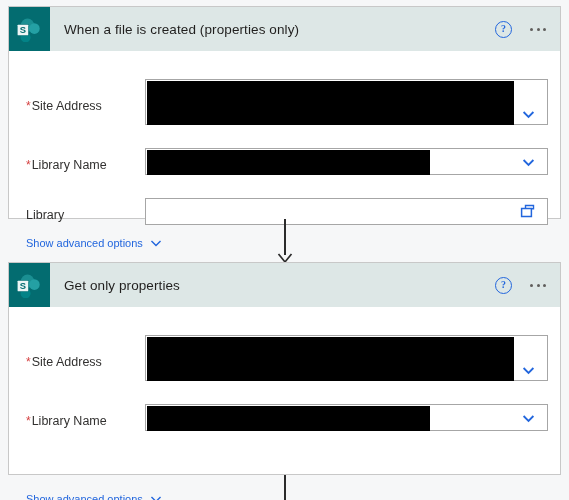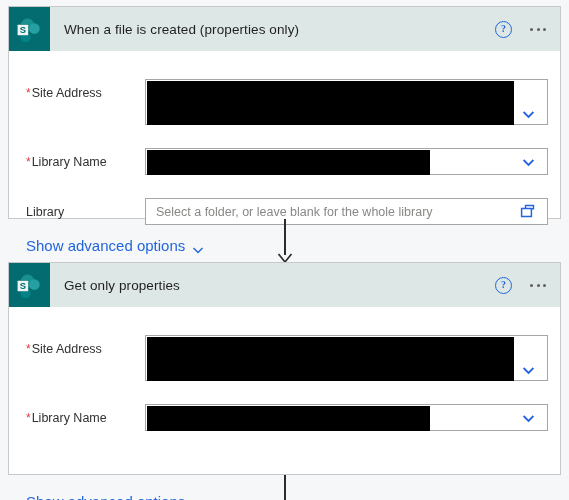--- a/index.html
+++ b/index.html
@@ -89,21 +89,21 @@
     width: 3px; height: 3px; border-radius: 50%;
     background: #605e5c;
     display: block;
   }
 
   
   .card-body { padding: 0; position: relative; }
 
   .field-row {
     display: flex;
-    align-items: flex-start;
+    align-items: center;
     padding: 14px 12px 0 12px;
     position: relative;
   }
   .field-label {
     width: 124px;
     flex: 0 0 124px;
     font-size: 12.5px;
     color: #323130;
     padding-top: 7px;
     white-space: nowrap;
@@ -186,21 +186,21 @@
     font-size: 11px;
     color: #201f1e;
     padding-right: 7px;
     cursor: pointer;
     line-height: 1;
   }
 
   .adv-link {
     position: absolute;
     left: 17px;
-    font-size: 15px;
+    font-size: 11px;
     color: #2266dd;
     display: flex;
     align-items: flex-end;
     gap: 7px;
     cursor: pointer;
   }
   .adv-link .chev-small { width: 12px; height: 12px; }
 
   
   .connector {
@@ -281,21 +281,20 @@
           </div>
         </div>
       </div>
 
       <div class="field-row" style="margin-top:9px;">
         <div class="field-label" style="padding-left:5px;">
           <span>Library</span>
         </div>
         <div class="field-control">
           <div class="ctrl-box" style="height:27px;">
-            <span class="placeholder">Select a folder, or leave blank for the whole library</span>
             <span class="folder-icon">
               <svg width="17" height="15" viewBox="0 0 17 15">
                 <path d="M5.5 1.5 h8 v3.2 h-8 z" fill="none" stroke="#2266dd" stroke-width="1.4"></path>
                 <path d="M1.6 4.4 h9.8 v8.2 h-9.8 z" fill="#ffffff" stroke="#2266dd" stroke-width="1.5"></path>
               </svg>
             </span>
           </div>
         </div>
       </div>
 

